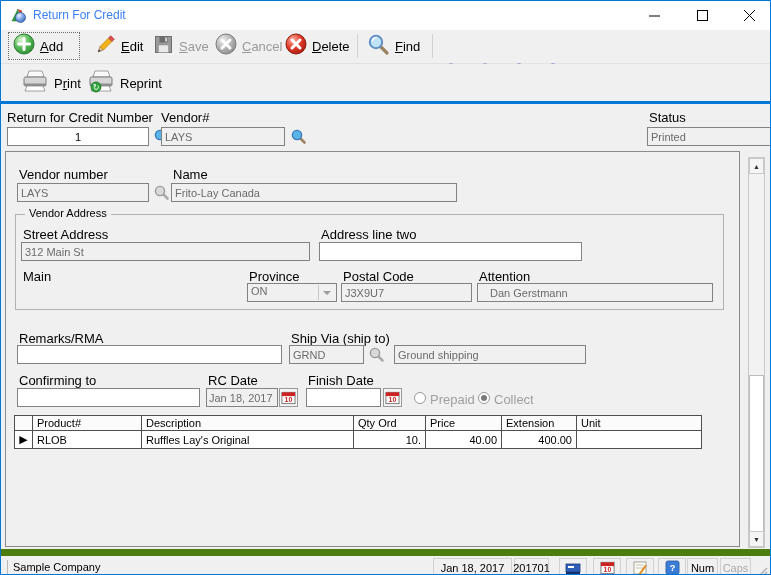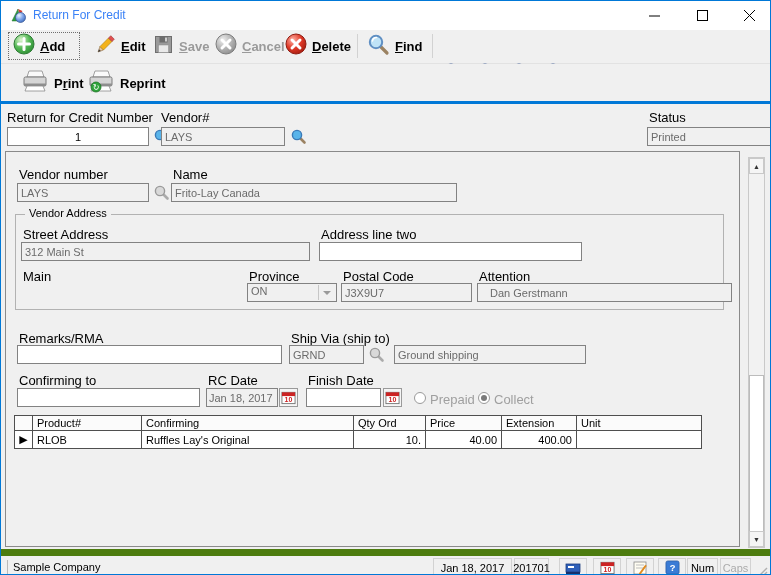--- a/index.html
+++ b/index.html
@@ -6,21 +6,21 @@
   .window{position:relative;width:771px;height:575px;background:#f0f0f0;border:1px solid #0078d7;box-sizing:border-box;overflow:hidden;}
   .abs{position:absolute;}
   
   .titlebar{position:absolute;left:0;top:0;width:100%;height:29px;background:#ffffff;}
   .title-text{position:absolute;left:32px;top:7px;font-size:12px;color:#3b82f6;}
   .winbtn{position:absolute;top:0;width:34px;height:29px;display:flex;align-items:center;justify-content:center;background:#fff;}
   
   .toolbar1{position:absolute;left:0;top:29px;width:100%;height:33px;background:#f0f0f0;border-bottom:1px solid #e2e2e2;}
   .toolbar2{position:absolute;left:0;top:63px;width:100%;height:37px;background:#f0f0f0;}
   .tbtn{position:absolute;display:flex;align-items:center;gap:5px;height:26px;top:3px;cursor:default;}
-  .tlabel{font-size:13px;color:#000;white-space:nowrap;font-weight:bold;}
+  .tlabel{font-size:13px;color:#000;white-space:nowrap;}
   .dis{color:#9a9a9a;}
   .mn{text-decoration:underline;}
   .tsep{position:absolute;top:4px;width:1px;height:24px;background:#d2d2d2;}
   .focusring{outline:1px dotted #6e6e6e;}
   .blueline{position:absolute;left:0;top:100px;width:100%;height:3px;background:#0078d7;}
   
   .lbl{position:absolute;font-size:13px;color:#000;white-space:nowrap;}
   .lbl-gray{color:#9f9f9f;}
   .field{position:absolute;height:19px;box-sizing:border-box;border:1px solid #828282;background:#fff;font-family:"Liberation Sans",sans-serif;font-size:11px;color:#000;padding:1px 3px;}
   .fdis{background:#f0f0f0;color:#6b6b6b;}
@@ -272,21 +272,21 @@
 
   <span class="lbl" style="left:22px;top:268px">Main</span>
   <span class="lbl" style="left:248px;top:268px">Province</span>
   <div class="field fdis" style="left:246px;top:282px;width:90px">
     <span>ON</span>
     <span class="combo-arrow"></span>
   </div>
   <span class="lbl" style="left:342px;top:268px">Postal Code</span>
   <input class="field fdis" style="left: 340px; top: 282px; width: 131px;" value="J3X9U7">
   <span class="lbl" style="left:478px;top:268px">Attention</span>
-  <input class="field fdis" style="left: 476px; top: 282px; width: 255px; padding-left: 12px;" value="Dan Gerstmann">
+  <input class="field fdis" style="left: 476px; top: 282px; width: 236px; padding-left: 12px;" value="Dan Gerstmann">
 
   <span class="lbl" style="left:18px;top:330px">Remarks/RMA</span>
   <input class="field" style="left: 16px; top: 344px; width: 265px;" value="">
   <span class="lbl" style="left:290px;top:330px">Ship Via (ship to)</span>
   <input class="field fdis" style="left: 288px; top: 344px; width: 75px;" value="GRND">
   <span class="iconbtn" style="left:366px;top:344px">
     <svg width="17" height="17" viewBox="0 0 17 17">
       <line x1="10" y1="10" x2="14.5" y2="14.5" stroke="#ababab" stroke-width="2.6" stroke-linecap="round"></line>
       <circle cx="7" cy="7" r="4.6" fill="#d9d9d9" stroke="#9a9a9a" stroke-width="1.4"></circle>
     </svg>
@@ -325,21 +325,21 @@
         <col style="width:212px">
       <col style="width:72px">
         <col style="width:76px">
         <col style="width:75px">
         <col style="width:125px">
     </colgroup>
     <tbody>
         <tr>
       <th class="indcell"></th>
       <th>Product#</th>
-      <th>Confirming</th>
+      <th>Description</th>
       <th class="num">Qty Ord</th>
       <th class="num">Price</th>
       <th class="num">Extension</th>
       <th>Unit</th>
     </tr>
     <tr>
       <td class="indcell">▶</td>
       <td>RLOB</td>
       <td>Ruffles Lay's Original</td>
       <td class="num">10.</td>

